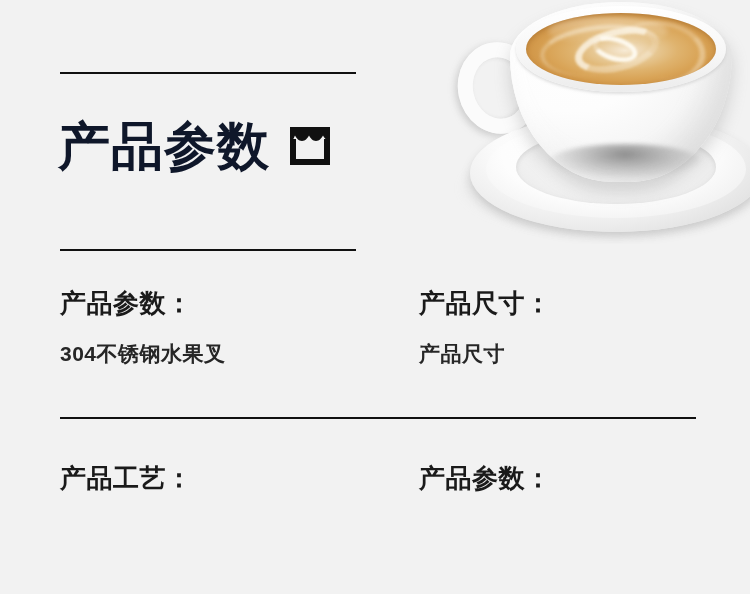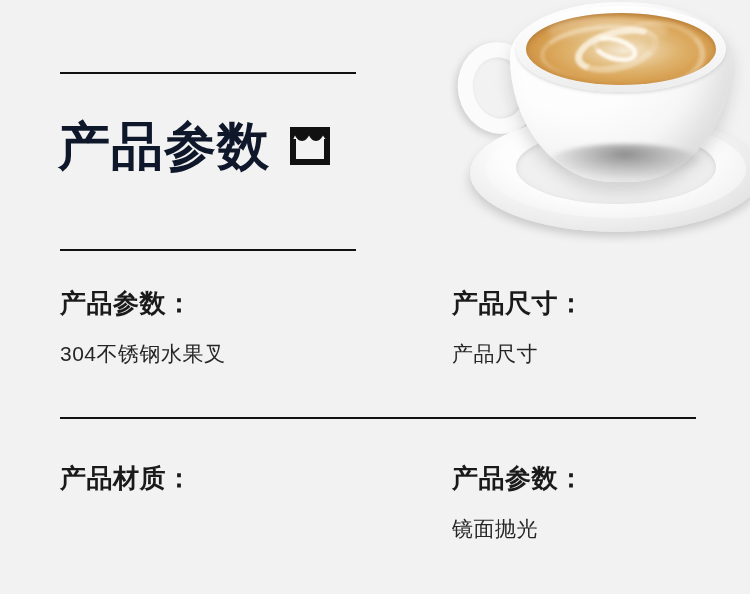--- a/index.html
+++ b/index.html
@@ -260,34 +260,34 @@
   }
   .spec-row {
     position: relative;
     height: 175px;
   }
   .spec-cell {
     position: absolute;
     top: 0;
   }
   .spec-cell.col-left  { left: 60px; }
-  .spec-cell.col-right { left: 452px; }
+  .spec-cell.col-right { left: 419px; }
 
   .spec-label {
     font-size: 26px;
     font-weight: 700;
     color: #1a1a1a;
     line-height: 1;
     white-space: nowrap;
     letter-spacing: 0.5px;
   }
   .spec-value {
     margin-top: 27px;
     font-size: 21px;
-    font-weight: 400;
+    font-weight: 700;
     color: #262626;
     line-height: 1;
     white-space: nowrap;
     letter-spacing: 0.5px;
   }
 </style>
 </head>
 <body>
 
 <div id="page">
@@ -335,22 +335,21 @@
         <div class="spec-value">304不锈钢水果叉</div>
       </div>
       <div class="spec-cell col-right">
         <div class="spec-label">产品尺寸：</div>
         <div class="spec-value">产品尺寸</div>
       </div>
     </div>
 
     <div class="spec-row">
       <div class="spec-cell col-left">
-        <div class="spec-label">产品材质：</div>
+        <div class="spec-label">产品工艺：</div>
       </div>
       <div class="spec-cell col-right">
         <div class="spec-label">产品参数：</div>
-        <div class="spec-value">镜面抛光</div>
       </div>
     </div>
 
   </div>
 </div>
 
 </body></html>

